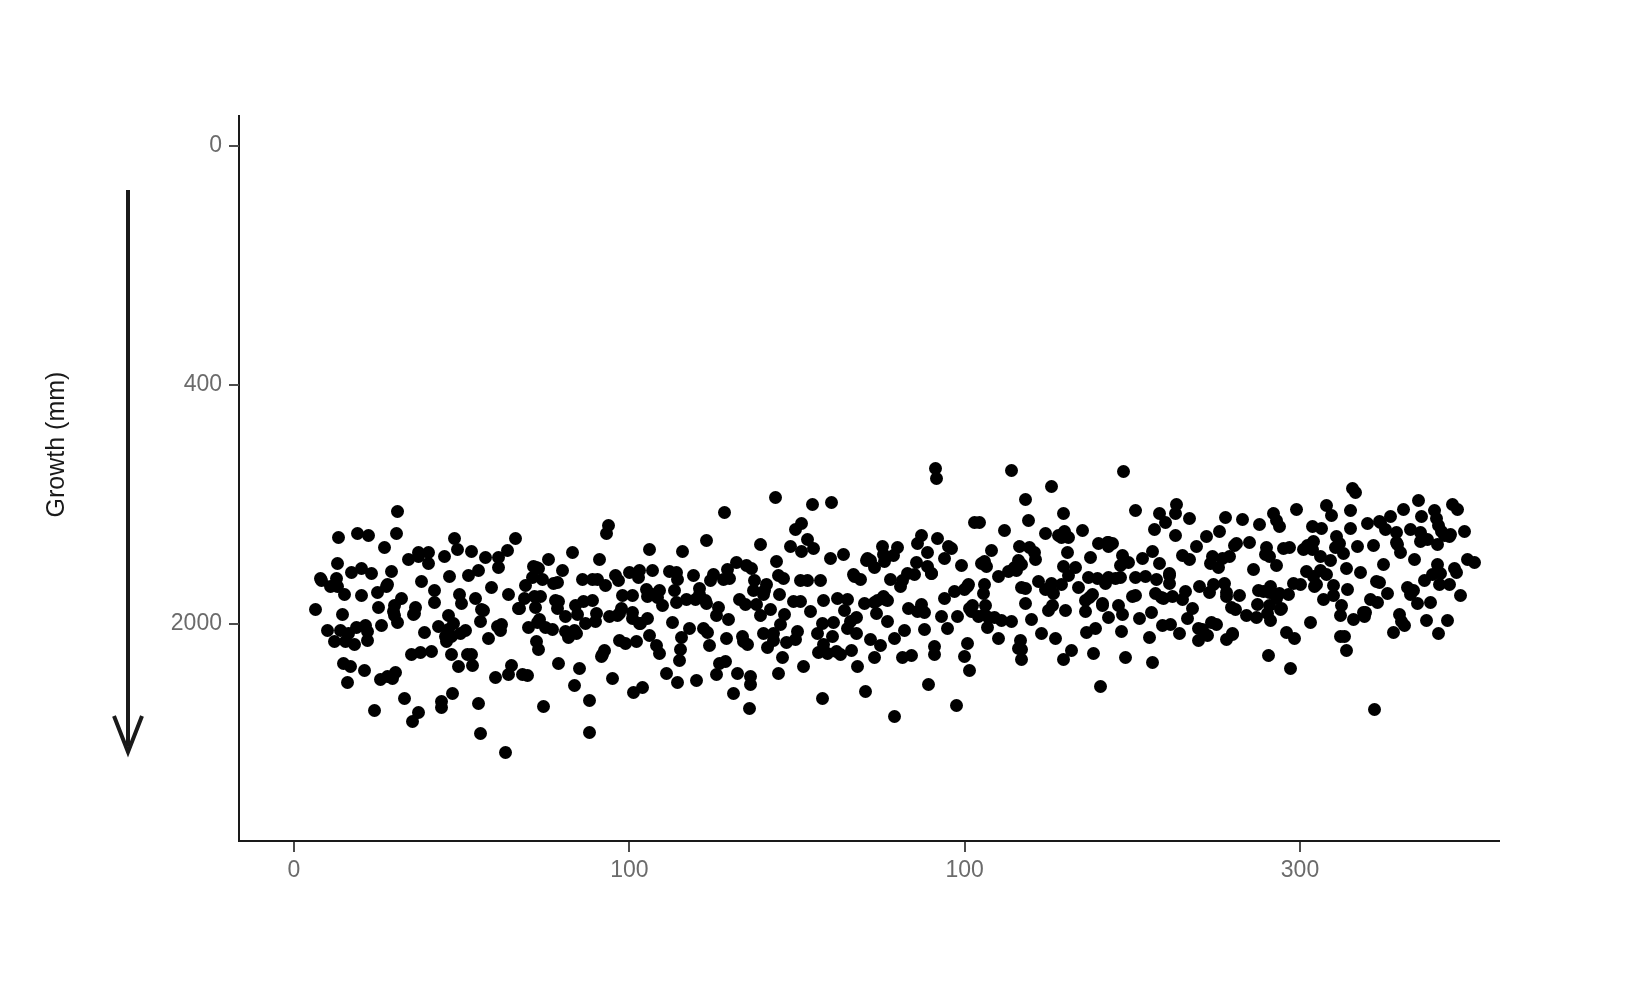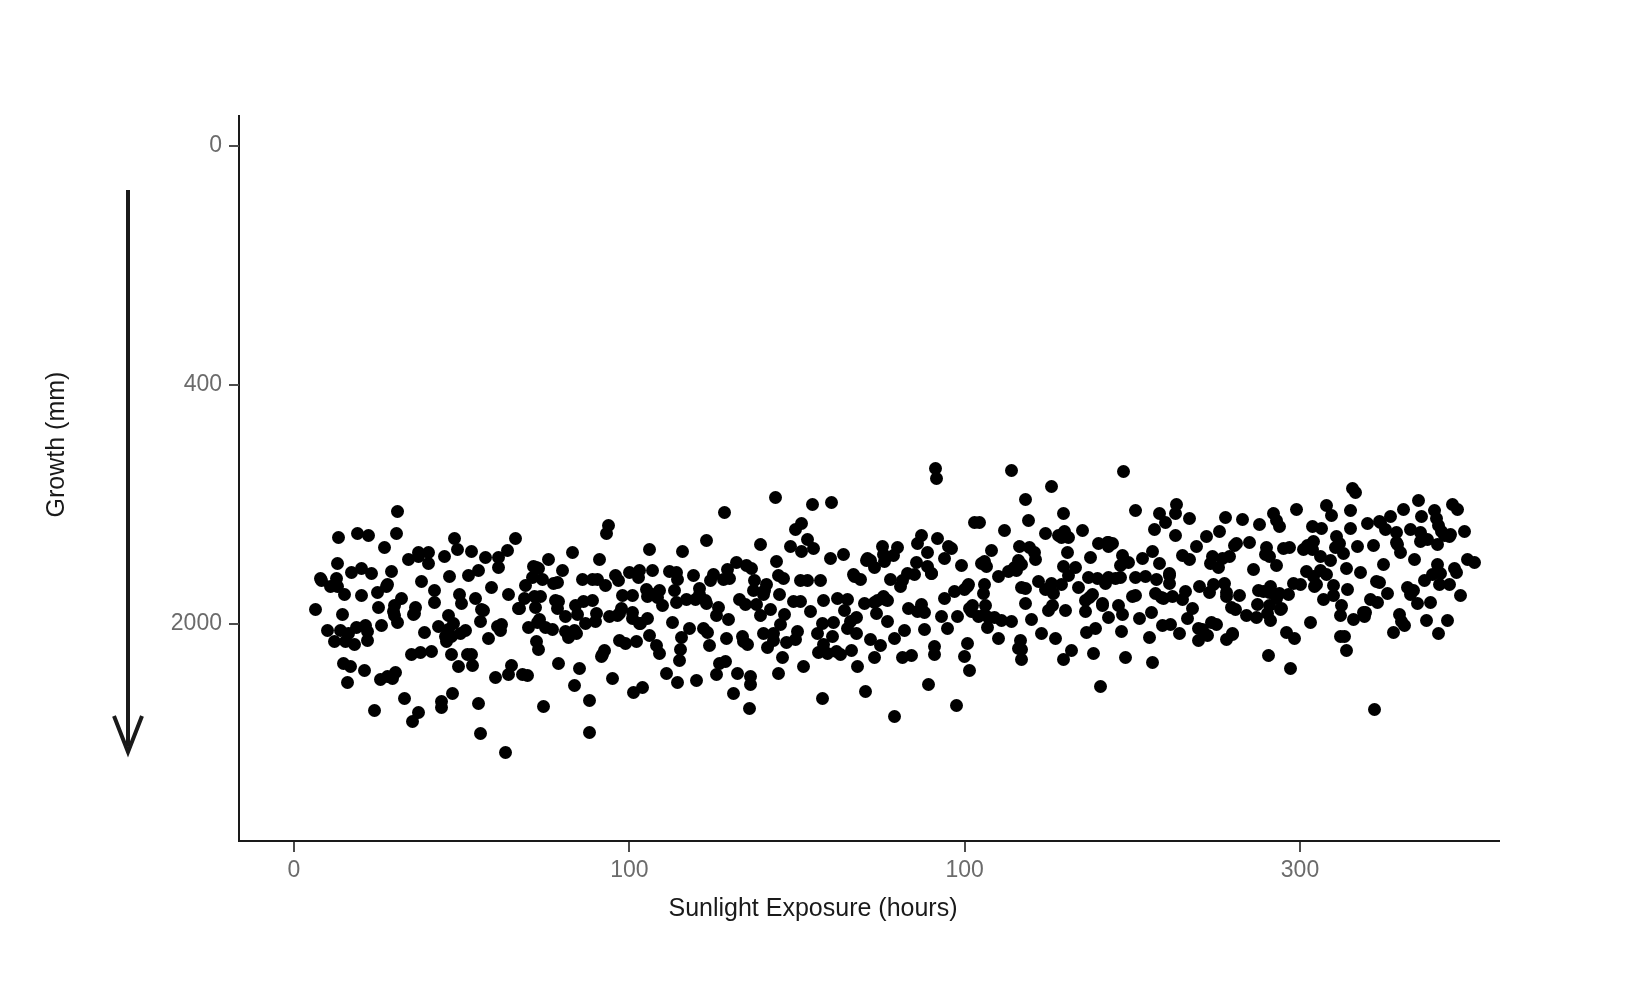--- a/index.html
+++ b/index.html
@@ -811,22 +811,19 @@
       <div class="xtick-mark" style="left: 628.333px;"></div>
       <div class="xtick-label" style="left: 589.333px;">100</div>
       <div class="xtick-mark" style="left: 963.667px;"></div>
       <div class="xtick-label" style="left: 924.667px;">100</div>
       <div class="xtick-mark" style="left: 1299px;"></div>
       <div class="xtick-label" style="left: 1260px;">300</div>
     </div>
 
   <div id="ylabel">Growth (mm)</div>
 
-  <div id="xlabel">
-    <span id="xlabel-inner">Sunlight Exposure (hours)</span>
-  </div>
 
   <svg id="arrow-annotation" viewBox="0 0 40 570" xmlns="http://www.w3.org/2000/svg">
     <line x1="20" y1="0" x2="20" y2="556" stroke="#1a1a1a" stroke-width="4"></line>
     <polyline points="6,526 20,562 34,526" fill="none" stroke="#1a1a1a" stroke-width="4" stroke-linecap="butt"></polyline>
   </svg>
 
 </div>
 
 </body></html>

